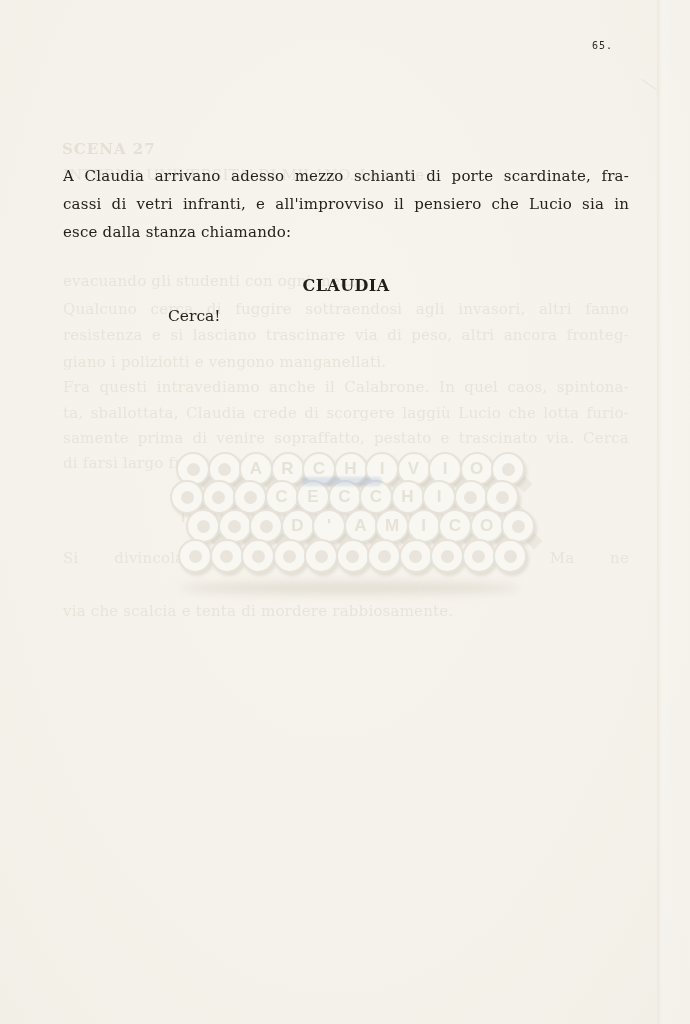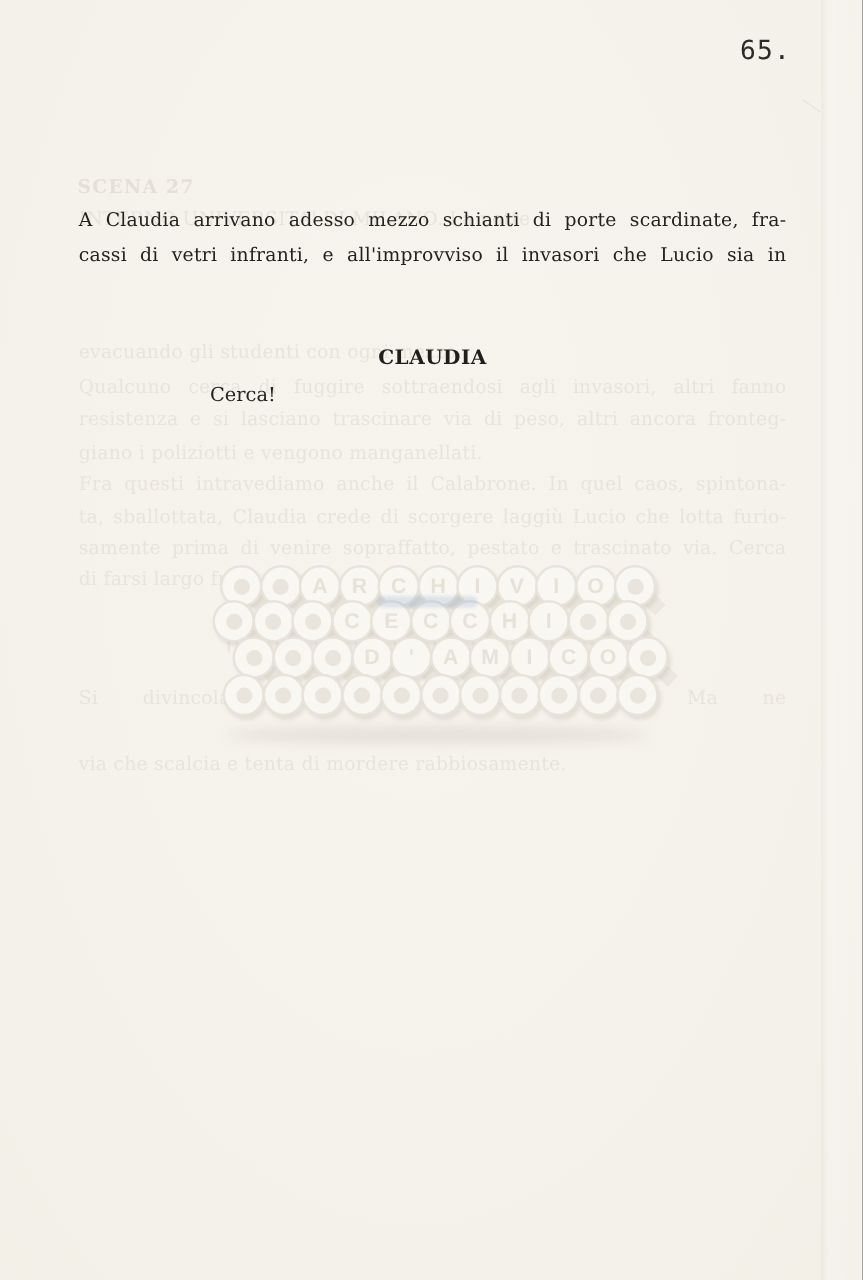--- a/index.html
+++ b/index.html
@@ -5,23 +5,23 @@
   html,body{margin:0;padding:0;background:#888;}
   .page{
     position:relative;
     width:690px;height:1024px;
     margin:0 auto;
     background:radial-gradient(ellipse at 48% 38%, #f7f4ee 0%, #f5f2eb 60%, #f2efe7 100%);
     overflow:hidden;
     font-family:"DejaVu Serif","Liberation Serif",serif;
   }
   .page-number{
-    position:absolute;left:592px;top:28px;
+    position:absolute;left:592px;top:40px;
     font-family:"DejaVu Sans Mono","Liberation Mono",monospace;
-    font-size:21px;color:#2e2b27;letter-spacing:1px;
+    font-size:10px;color:#2e2b27;letter-spacing:1px;
   }
   
   .ghost-layer{position:absolute;inset:0;z-index:1;}
   .ghost-line{
     position:absolute;height:26px;line-height:26px;
     font-size:15px;color:#e7e4da;white-space:nowrap;
     letter-spacing:0.2px;
   }
   .ghost-line.just{white-space:normal;text-align:justify;text-align-last:justify;}
   .ghost-line.gbold{font-weight:bold;color:#e4e0d5;letter-spacing:1px;}
@@ -305,21 +305,22 @@
       <div class="ring" style="left: 461.5px; top: 539px;">
         <span class="ring-hole"></span>
       </div>
       <div class="ring" style="left: 493px; top: 539px;">
         <span class="ring-hole"></span>
       </div>
     </div>
 
   <div class="action-block">
     <div class="action-line just">A Claudia arrivano adesso mezzo schianti di porte scardinate, fra-</div>
-    <div class="action-line just">cassi di vetri infranti, e all'improvviso il invasori che Lucio sia in</div>
+    <div class="action-line just">cassi di vetri infranti, e all'improvviso il pensiero che Lucio sia in</div>
+    <div class="action-line">esce dalla stanza chiamando:</div>
   </div>
 
   <div class="character-cue">CLAUDIA</div>
   <div class="dialogue">Cerca!</div>
 
   <div class="page-edge"></div>
   <div class="scratch"></div>
 </div>
 
 </body></html>

